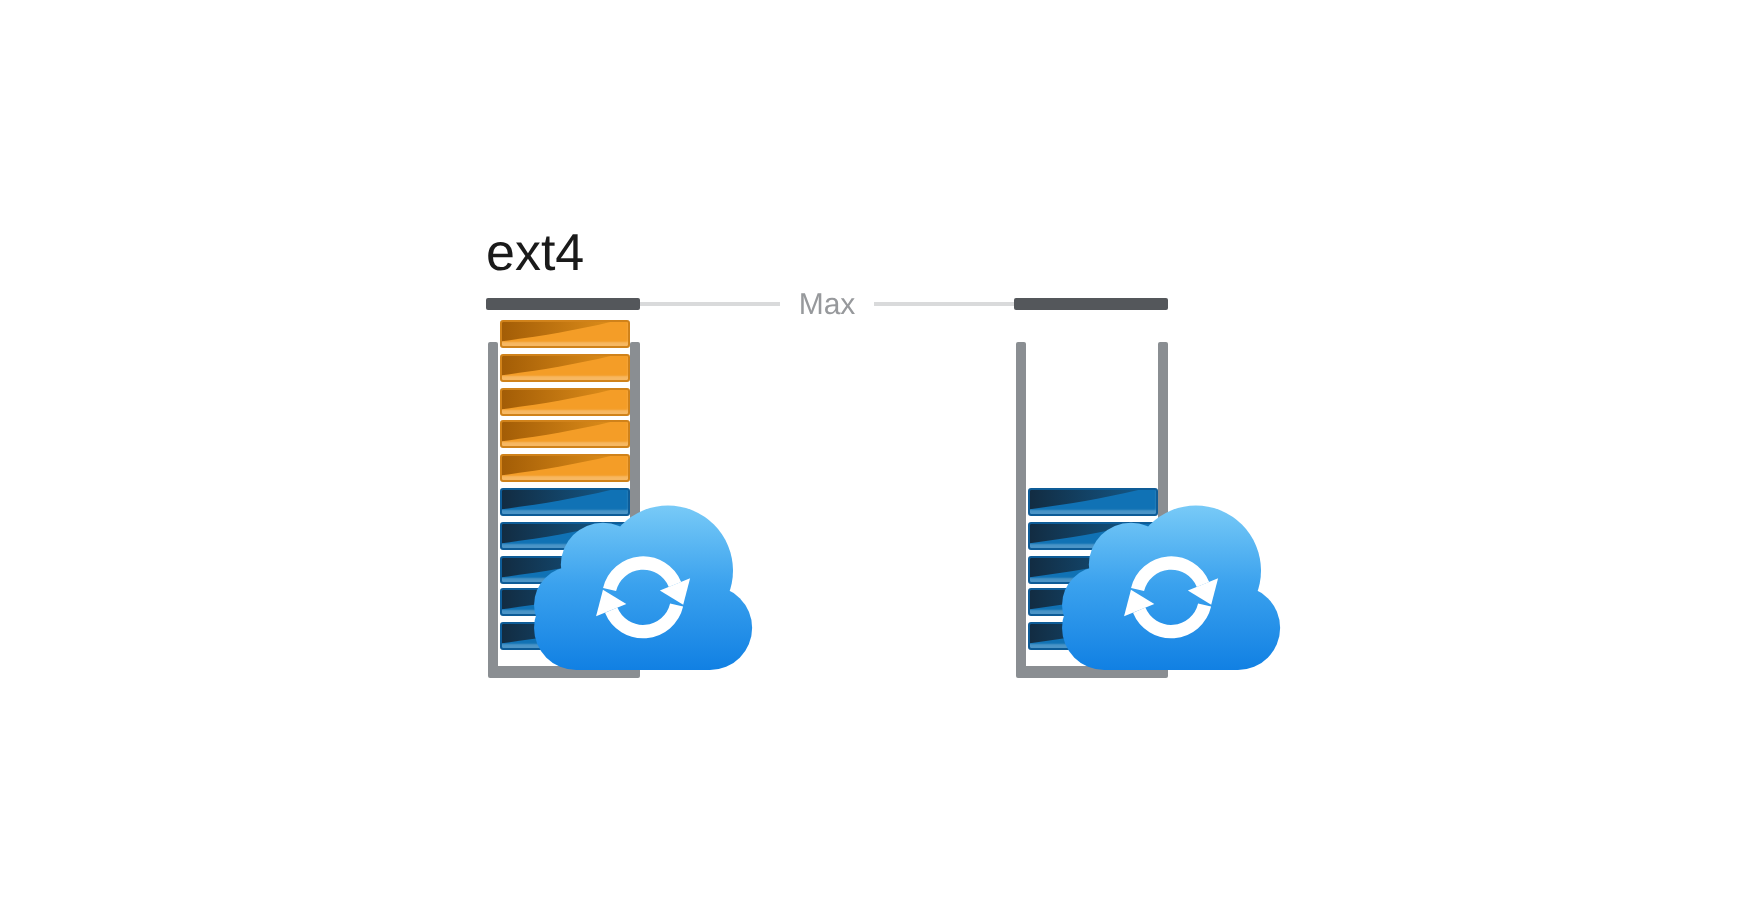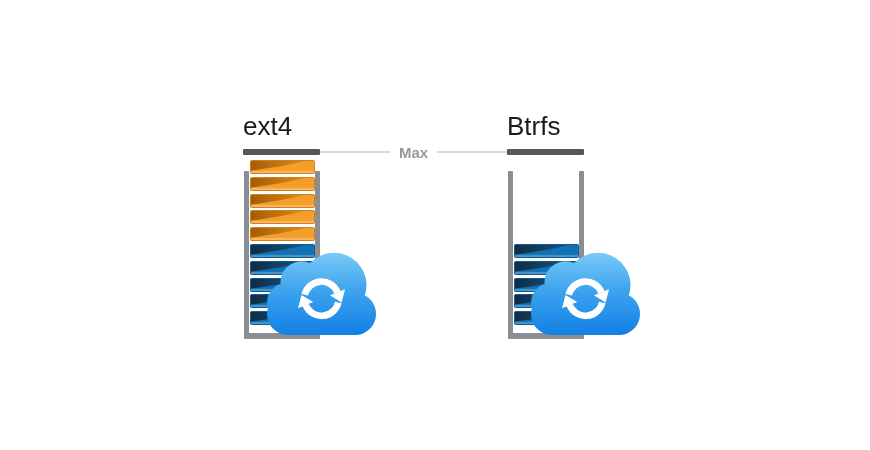--- a/index.html
+++ b/index.html
@@ -47,21 +47,21 @@
     border:1px solid var(--blue-block-border,#0e5c97);
     box-shadow:inset 0 -2px 1px rgba(255,255,255,.25);
   }
   .block .swoosh { position:absolute; left:0; top:0; width:100%; height:100%; display:block; }
 
   .cloud { position:absolute; left:20px; top:247px; width:119px; height:88px; z-index:5; }
 
   
   .max-connector {
     position:absolute; left:320px; top:142px; width:187px; height:20px;
-    display:flex; align-items:center; z-index:1;font-weight:bold;
+    display:flex; align-items:center; z-index:1;
   }
   .max-connector .line { flex:1; height:2px; background:var(--connector-line,#d9dadb); }
   .max-connector .max-label {
     margin:0 9px; font-size:15px; color:var(--max-text,#97999c); white-space:nowrap;
   }
 
   
   .st-cloud-top    { stop-color:var(--cloud-top,#7ecef8); }
   .st-cloud-mid    { stop-color:var(--cloud-mid,#3ba2ee); }
   .st-cloud-bottom { stop-color:var(--cloud-bottom,#1180e3); }
@@ -165,21 +165,20 @@
         <polygon points="26.1,-4.6 9.3,-1.6 19.7,8.2"></polygon>
         <g transform="rotate(180)">
           <path d="M -16.3 -7.6 A 18 18 0 0 1 17.7 -3.1" fill="none" stroke="#ffffff" stroke-width="7"></path>
           <polygon points="26.1,-4.6 9.3,-1.6 19.7,8.2"></polygon>
         </g>
       </g>
     </svg>
   </div>
 
   <div class="col col-btrfs">
-    <div class="col-title">Btrfs</div>
     <div class="max-bar"></div>
     <div class="wall wall-left"></div>
     <div class="wall wall-right"></div>
     <div class="wall wall-bottom"></div>
     <div class="blocks">
         <div class="block blue" style="top: 84px;">
           <svg class="swoosh" viewBox="0 0 100 20" preserveAspectRatio="none">
             <path d="M0 0 H86 C58 7 30 12 0 16 Z" fill="url(#swooshBlue)"></path>
           </svg>
         </div>

